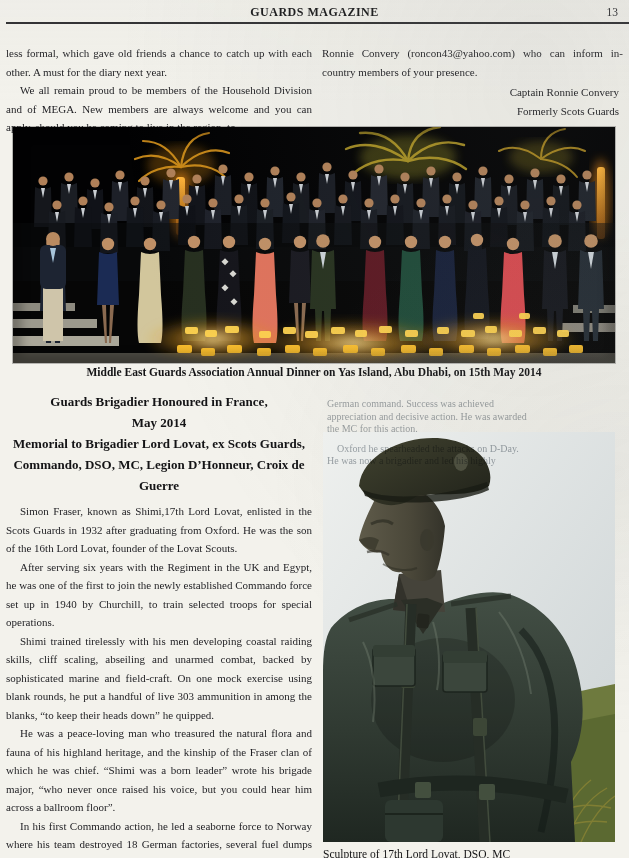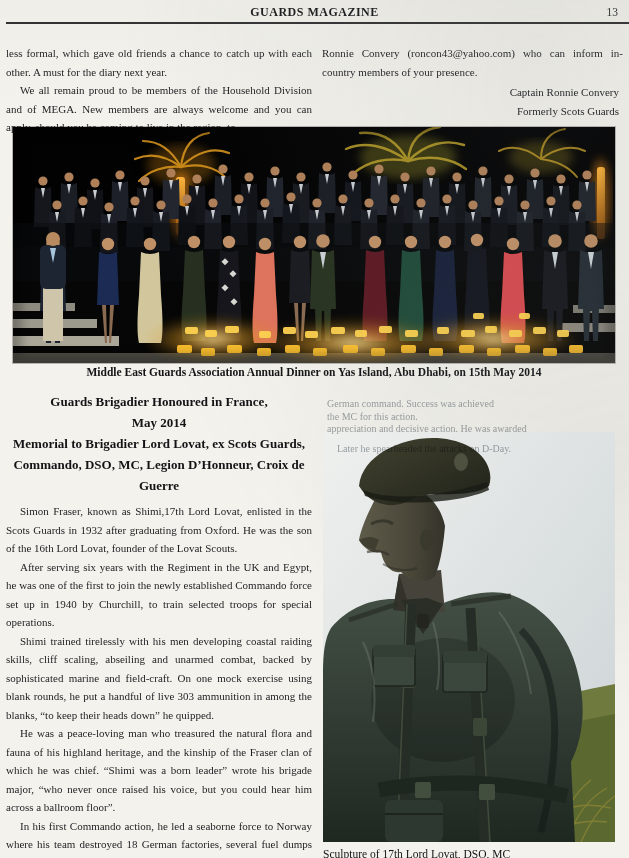--- a/index.html
+++ b/index.html
@@ -291,23 +291,24 @@
     <p class="body-p indent">After serving six years with the Regiment in the UK and Egypt, he was one of the first to join the newly established Commando force set up in 1940 by Churchill, to train selected troops for special operations.</p>
     <p class="body-p indent">Shimi trained tirelessly with his men developing coastal raiding skills, cliff scaling, abseiling and unarmed combat, backed by sophisticated marine and field-craft. On one mock exercise using blank rounds, he put a handful of live 303 ammunition in among the blanks, “to keep their heads down” he quipped.</p>
     <p class="body-p indent">He was a peace-loving man who treasured the natural flora and fauna of his highland heritage, and the kinship of the Fraser clan of which he was chief. “Shimi was a born leader” wrote his brigade major, “who never once raised his voice, but you could hear him across a ballroom floor”.</p>
     <p class="body-p indent">In his first Commando action, he led a seaborne force to Norway where his team destroyed 18 German factories, several fuel dumps and military communications. They captured 200 enemy prisoners and liberated 300 Norwegians volunteers.</p>
 
   </div>
 
   <div class="statue-area">
     <div class="bleed">
       <div>German command. Success was achieved</div>
+      <div>appreciation and decisive action. He was awarded</div>
       <div>the MC for this action.</div>
-      <div>appreciation and decisive action. He was awarded</div>
-      <div class="gap">Later he spearheaded the attacks on D-Day.</div>
+      <div class="gap">Oxford he spearheaded the attacks on D-Day.</div>
+      <div>He was now a brigadier and led his highly</div>
     </div>
 
     <div class="statue-photo">
       <svg width="292" height="410" viewBox="0 0 292 410">
         <defs>
           <linearGradient id="skyG" x1="0" y1="0" x2="1" y2="1">
             <stop offset="0%" stop-color="#eef0ee"></stop>
               <stop offset="100%" stop-color="#ccd3d5"></stop>
           </linearGradient>
           <linearGradient id="torsoG" x1="0" y1="0" x2="0" y2="1">

